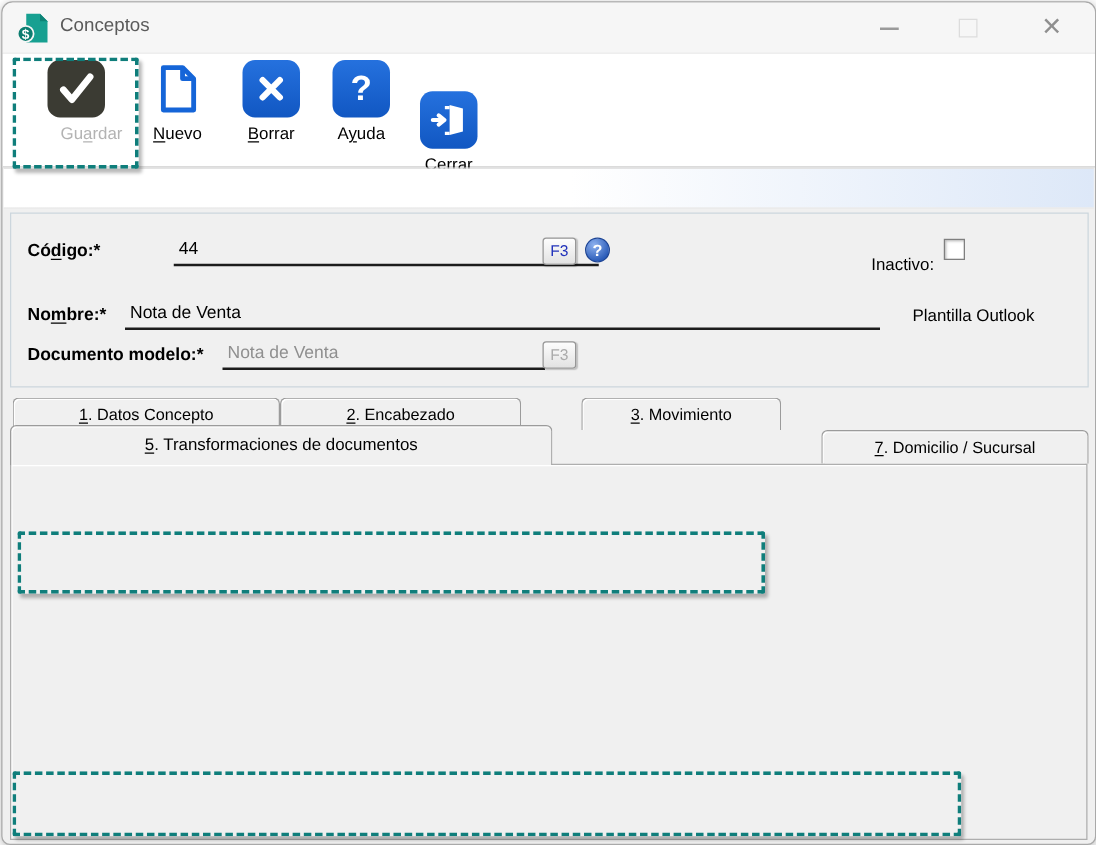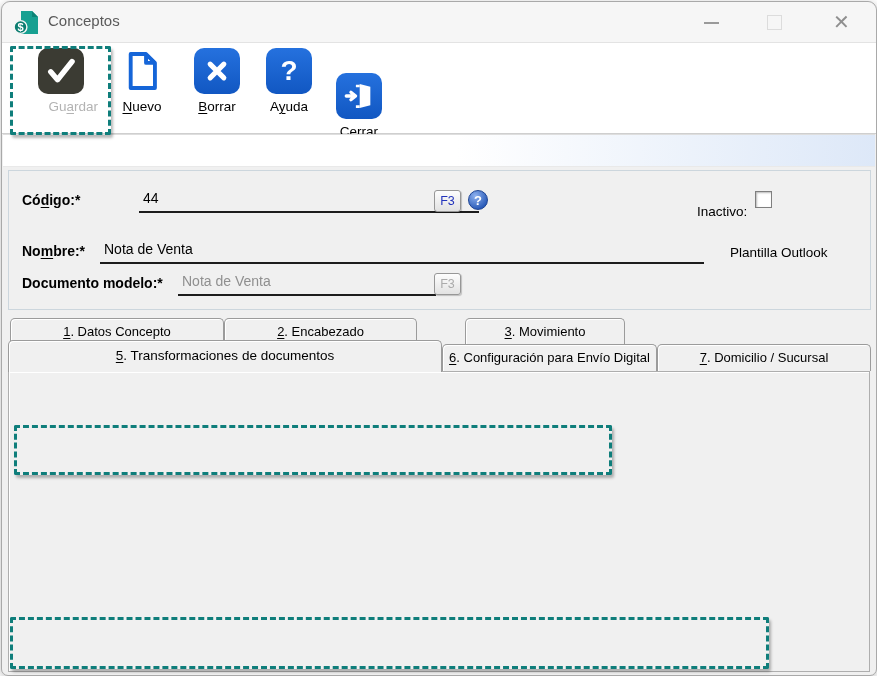--- a/index.html
+++ b/index.html
@@ -139,21 +139,20 @@
 
   <div class="flabel" style="left:20px;top:273px;">Documento modelo:*</div>
   <div class="ulfield gray" style="left:176px;top:269px;width:252px;">Nota de Venta</div>
   <div class="fbtn disabled" style="left:432px;top:271px;">F3</div>
 
   <div class="tab r1" style="left:8px;width:214px;"><span class="mn">1</span><span>. Datos Concepto</span></div>
   <div class="tab r1" style="left:222px;width:193px;"><span class="mn">2</span><span>. Encabezado</span></div>
   <div class="tab r1" style="left:437px;width:160px;margin-left:26px;"><span class="mn">3</span><span>. Movimiento</span></div>
 
   <div class="tab r2 sel" style="left:6px;width:434px;"><span class="mn">5</span><span>. Transformaciones de documentos</span></div>
-  <div class="tab r2" style="left:440px;width:215px;"><span class="mn">6</span><span>. Configuración para Envío Digital</span></div>
   <div class="tab r2" style="left:655px;width:214px;"><span class="mn">7</span><span>. Domicilio / Sucursal</span></div>
 
   <div class="content"></div>
 
   <div class="teal-header" style="top:386px;background:#0e8c86;">Configuración como origen:</div>
 
   <div class="clabel" style="left:24px;top:437px;">Concepto destino 1:</div>
   <div class="ulfield" style="left:164px;top:430px;width:302px;font-size:13.5px;">Factura al Contado</div>
   <div class="fbtn" style="left:471px;top:432px;">F3</div>
   <div class="fbtn" style="left:502px;top:432px;">F6</div>

